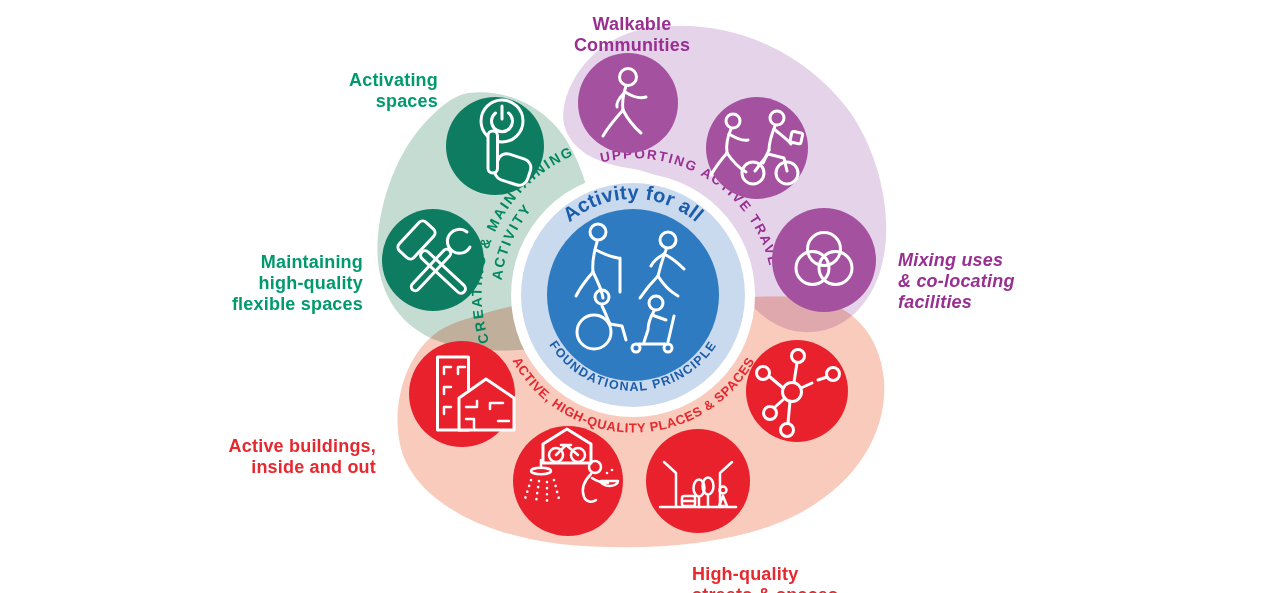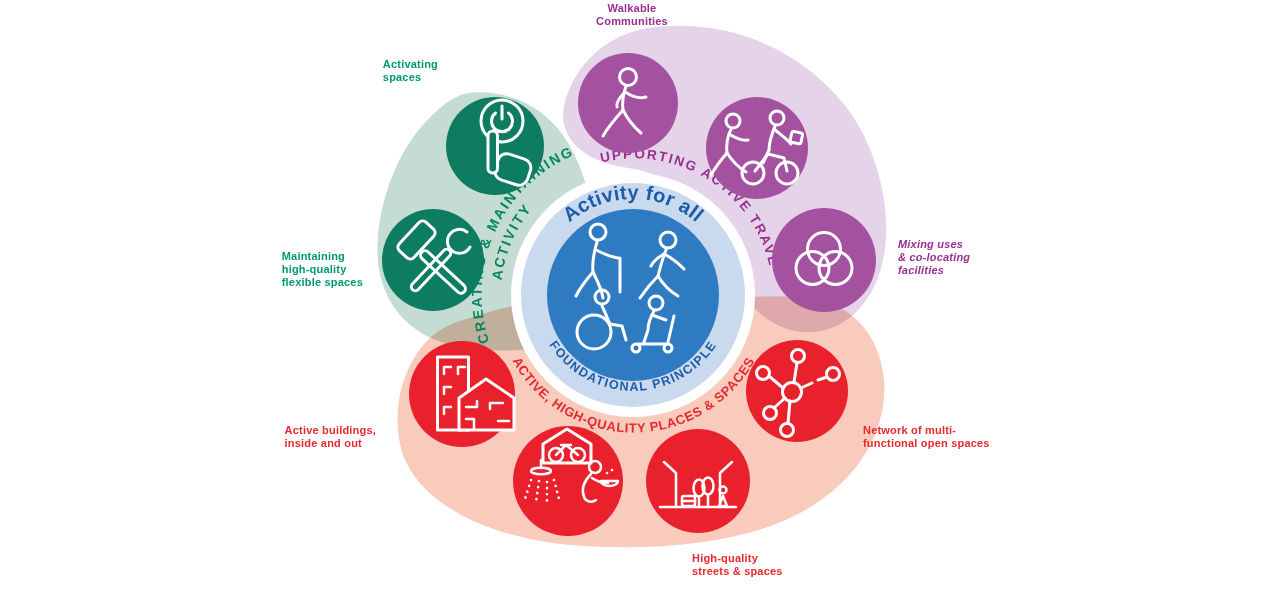--- a/index.html
+++ b/index.html
@@ -22,26 +22,26 @@
   .circ-red{fill:var(--red-dark);}
   .ic{fill:none;stroke:#fff;stroke-width:3;stroke-linecap:round;stroke-linejoin:round;}
   .ic-thin{fill:none;stroke:#fff;stroke-width:2.5;stroke-linecap:round;stroke-linejoin:round;}
   .ic-fill-green{fill:var(--green-dark);stroke:#fff;stroke-width:3;stroke-linejoin:round;}
   .ic-fill-red{fill:var(--red-dark);stroke:#fff;stroke-width:3;stroke-linejoin:round;}
   .arc-green{fill:var(--green-arc);font-size:14px;letter-spacing:2px;}
   .arc-purple{fill:var(--purple-text);font-size:13.5px;letter-spacing:1.8px;}
   .arc-red{fill:var(--red-text);font-size:13px;letter-spacing:0.6px;}
   .arc-blue-title{fill:var(--blue-text);font-size:20px;letter-spacing:0.4px;}
   .arc-blue-sub{fill:var(--blue-text);font-size:12.5px;letter-spacing:1.4px;}
-  .lbl{position:absolute;font-weight:700;font-size:11px;line-height:1.18;white-space:pre-line;
-       letter-spacing:0.2px;}
+  .lbl{position:absolute;font-weight:700;font-size:18px;line-height:1.18;white-space:pre-line;
+       letter-spacing:0.2px;margin-top:12px;}
   .t-green{color:var(--green-text);}
   .t-purple{color:var(--purple-text);}
   .t-red{color:var(--red-text);}
-  .ta-r{}
+  .ta-r{text-align:right;}
   .ta-c{text-align:center;}
 </style>
 </head>
 <body>
 
 <div id="stage">
 
 <svg width="1266" height="593" viewBox="0 0 1266 593">
   <defs>
     <path id="arcG1" d="M 505 375 A 151 151 0 0 1 610 145"></path>
@@ -235,34 +235,32 @@
       <circle class="ic" cx="668" cy="348" r="4" stroke-width="2.5"></circle>
     </g>
     <text class="arc-blue-title" text-anchor="middle"><textPath href="#arcTitle" startOffset="50%">Activity for all</textPath></text>
     <text class="arc-blue-sub" text-anchor="middle"><textPath href="#arcSub" startOffset="50%">FOUNDATIONAL PRINCIPLE</textPath></text>
   </g>
 </svg>
 
   <div class="lbl t-green ta-r" style="right:828px;top:58px;">Activating
 spaces</div>
 
-  <div class="lbl t-green ta-r" style="right:903px;top:250px;">Maintaining
+  <div class="lbl t-green ta-r" style="right:903px;top:240px;">Maintaining
 high-quality
 flexible spaces</div>
 
   <div class="lbl t-purple ta-c" style="left:482px;top:2px;width:300px;">Walkable
 Communities</div>
 
 
   <div class="lbl t-purple" style="left:898px;top:238px;font-style:italic;">Mixing uses
 &amp; co-locating
 facilities</div>
 
   <div class="lbl t-red ta-r" style="right:890px;top:424px;">Active buildings,
 inside and out</div>
 
 
   <div class="lbl t-red" style="left:692px;top:552px;">High-quality
 streets &amp; spaces</div>
 
-  <div class="lbl t-red" style="left:863px;top:424px;">Network of multi-
-functional open spaces</div>
 </div>
 
 </body></html>

